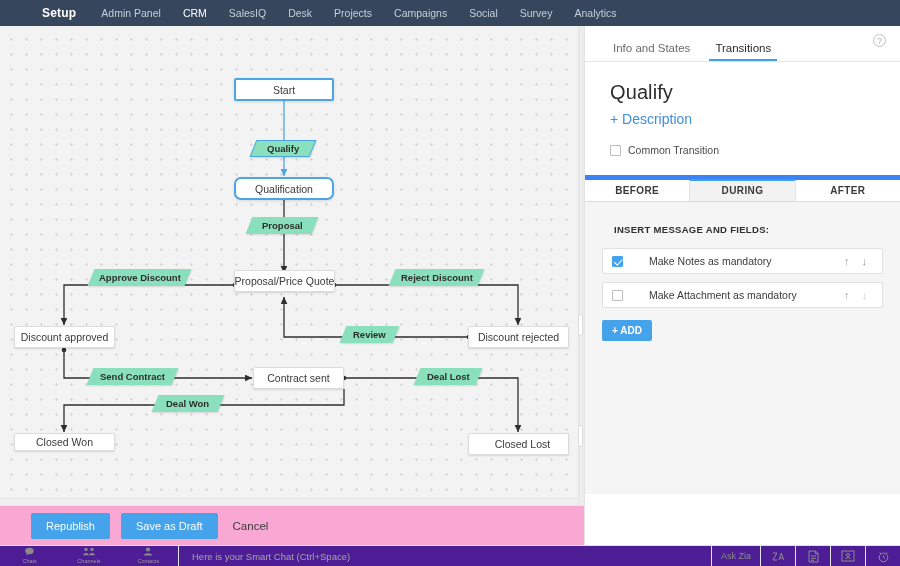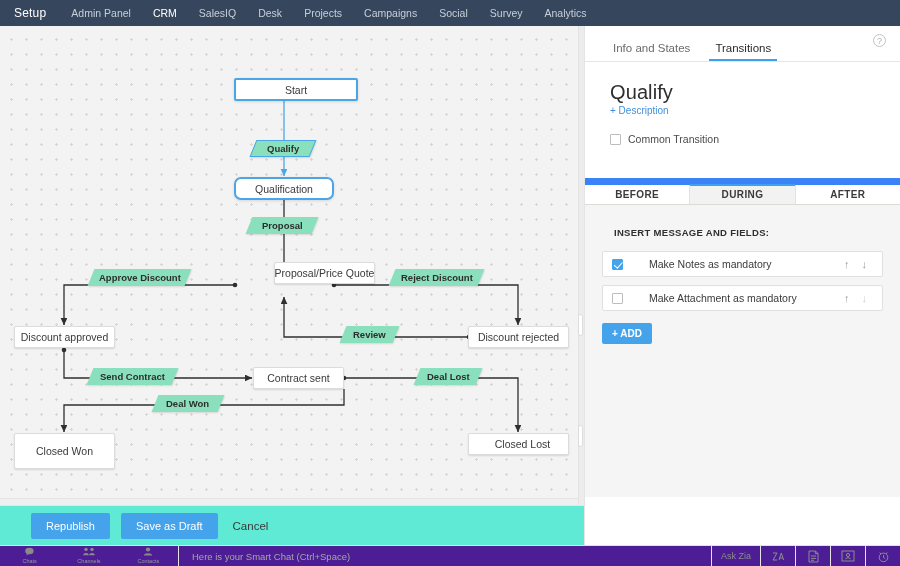--- a/index.html
+++ b/index.html
@@ -10,22 +10,23 @@
     -webkit-font-smoothing:antialiased;
   }
   #app{ position:relative; width:900px; height:566px; }
 
   
   .topnav{
     position:absolute; top:0; left:0; width:900px; height:26px;
     background:#36465d; display:flex; align-items:center;
   }
   .topnav .brand{
-    color:#ffffff; font-size:12px; font-weight:400; padding:0 14px 0 14px;
+    color:#ffffff; font-size:12px; font-weight:700; padding:0 14px 0 14px;
     letter-spacing:.2px;
+    margin-left:28px;
   }
   .topnav .navitems{ display:flex; align-items:center; height:26px; }
   .topnav .navitem{
     color:#c6cfdb; font-size:10.5px; padding:13px 11px; height:36px;
     display:flex; align-items:center; position:relative; white-space:nowrap;
     cursor:pointer;
   }
   .topnav .navitem.active{ color:#ffffff; }
   .topnav .navitem.active:after{
     content:""; position:absolute; left:11px; right:11px; bottom:3px;
@@ -75,21 +76,21 @@
   }
   .trans > span{ transform:skewX(22deg); display:block; }
   .trans.sel{ border:1.5px solid #4ba6e8; }
 
   
   .wires{ position:absolute; left:0; top:0; width:584px; height:479px; pointer-events:none; }
 
   
   .actionbar{
     position:absolute; top:505px; left:0; width:584px; height:40px;
-    background:#5eead4; border-top:1px solid #e6e6e6;
+    background:#f9a8d4; border-top:1px solid #e6e6e6;
     display:flex; align-items:center; padding-left:31px; gap:11px;
   }
   .btn-primary{
     background:#44a3eb; color:#fff; border:none; border-radius:2px;
     font-size:11px; padding:7px 15px; cursor:pointer;
     font-family:"Liberation Sans", sans-serif;
   }
   .btn-link{
     background:none; border:none; color:#3a3a3a; font-size:11.5px;
     cursor:pointer; padding:6px 4px; font-family:"Liberation Sans", sans-serif;
@@ -114,38 +115,38 @@
     height:2px; background:#3ea1ef;
   }
   .help-icon{
     position:absolute; right:14px; top:8px; width:13px; height:13px;
     border-radius:50%; border:1px solid #c3c3c3; color:#b3b3b3;
     font-size:9px; display:flex; align-items:center; justify-content:center;
     cursor:pointer;
   }
   .rbody{ padding:19px 25px 0 25px; }
   .rtitle{ font-size:20px; color:#2f2f2f; font-weight:400; letter-spacing:.1px; }
-  .rdesc{ font-size:10px; color:#3f8fdd; margin-top:1px; cursor:pointer; }
+  .rdesc{ font-size:14px; color:#3f8fdd; margin-top:7px; cursor:pointer; }
   .rcommon{ display:flex; align-items:center; gap:7px; margin-top:17px; }
   .cb{
     width:11px; height:11px; border:1px solid #bdbdbd; border-radius:1px;
     background:#fff; display:inline-block; flex:0 0 auto; cursor:pointer;
     position:relative;
   }
   .cb.checked{ background:#44a3eb; border-color:#44a3eb; }
   .cb.checked:after{
     content:""; position:absolute; left:3px; top:0.5px; width:3.5px; height:6.5px;
     border:solid #fff; border-width:0 1.6px 1.6px 0; transform:rotate(42deg);
   }
   .rcommon-label{ font-size:10.5px; color:#4b4b4b; }
 
   
   .segtabs{
-    margin-top:33px; display:flex; height:27px;
-    border-top:7px solid #3b82f6; border-bottom:1px solid #dcdcd5;
+    margin-top:19px; display:flex; height:27px;
+    border-top:5px solid #3b82f6; border-bottom:1px solid #dcdcd5;
     background:#a16207;
   }
   .seg{
     flex:1; display:flex; align-items:center; justify-content:center;
     font-size:10px; font-weight:600; color:#3a3a3a; letter-spacing:.4px;
     cursor:pointer; border-right:1px solid #e3e3e3; position:relative;
     background:#ffffff;
   }
   .seg:last-child{ border-right:none; }
   .seg.active{ background:#f2f2f2; }
@@ -255,27 +256,27 @@
         <circle cx="64" cy="324" r="2.3" fill="#2f2f2f" stroke="none"></circle>
 
         <path d="M346,352 L518,352 L518,406" marker-end="url(#ar)"></path>
         <circle cx="344" cy="352" r="2.3" fill="#2f2f2f" stroke="none"></circle>
 
         <path d="M344,363 L344,379 L64,379 L64,406" marker-end="url(#ar)"></path>
       </g>
     </svg>
 
     <div id="nodes">
-        <div class="node sel" style="left: 234px; top: 52px; width: 124px; height: 23px;">Start</div>
+        <div class="node sel" style="left: 234px; top: 52px; width: 100px; height: 23px;">Start</div>
         <div class="node sel" style="left: 234px; top: 151px; width: 100px; height: 23px; border-radius: 7px;">Qualification</div>
-        <div class="node" style="left: 234px; top: 236px; width: 101px; height: 22px; margin-left: 40px;">Proposal/Price Quote</div>
+        <div class="node" style="left: 234px; top: 244px; width: 101px; height: 22px;">Proposal/Price Quote</div>
         <div class="node" style="left: 14px; top: 300px; width: 101px; height: 22px;">Discount approved</div>
         <div class="node" style="left: 468px; top: 300px; width: 101px; height: 22px;">Discount rejected</div>
         <div class="node" style="left: 253px; top: 341px; width: 91px; height: 22px;">Contract sent</div>
-        <div class="node" style="left: 14px; top: 407px; width: 101px; height: 36px;">Closed Won</div>
+        <div class="node" style="left: 14px; top: 407px; width: 101px; height: 18px;">Closed Won</div>
         <div class="node" style="left: 468px; top: 407px; width: 101px; height: 22px; padding-left: 8px;">Closed Lost</div>
       </div>
     <div id="transitions">
         <div class="trans sel" style="left: 253px; top: 114px; width: 60px;">
           <span>Qualify</span>
         </div>
         <div class="trans" style="left: 249px; top: 191px; width: 66px;">
           <span>Proposal</span>
         </div>
         <div class="trans" style="left: 91px; top: 243px; width: 97px;">

